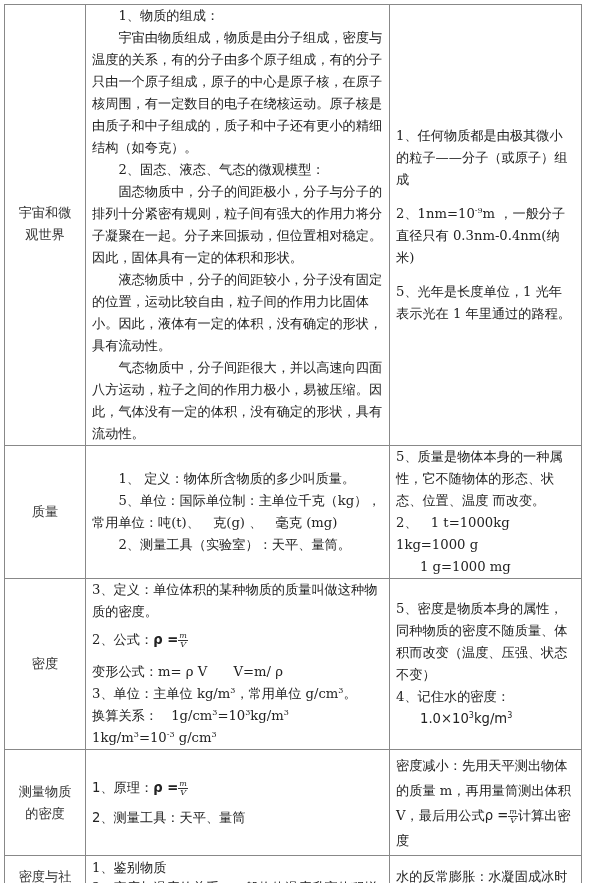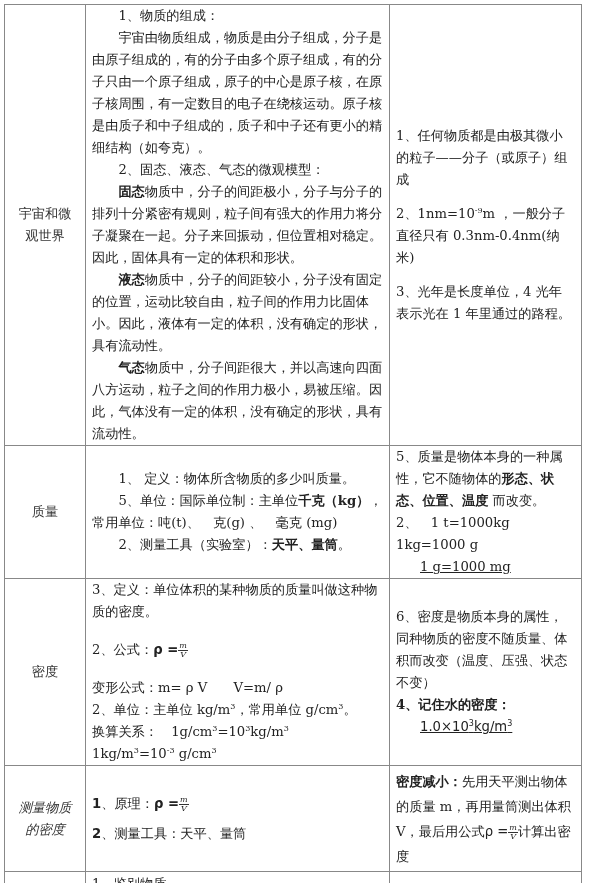--- a/index.html
+++ b/index.html
@@ -9,54 +9,54 @@
          border-collapse:collapse; table-layout:fixed; }
   table.notes td { border:1.5px solid #888; vertical-align:middle;
          font-size:13.2px; line-height:22px; padding:0 6px; }
   td.topic { width:68px; text-align:center; font-family:"DejaVu Sans","Liberation Sans",sans-serif;
          color:#333; padding:0 6px; line-height:24px; }
   td.content { width:291px; }
   td.extra { width:179px; }
   .p { margin:0; }
   .ind { text-indent:2em; }
   .gap { height:12px; }
-  .b { font-weight:bold;text-align:right; }
+  .b { font-weight:normal;text-align:right; }
   .frac { display:inline-block; vertical-align:middle; font-size:8px; line-height:8px;
           text-align:center; font-style:italic; }
   .frac span { display:block; }
   .frac .num { border-bottom:1px solid #333; padding:0 1px; }
   sup { font-size:8px; line-height:0; }
   .rho { font-family:"DejaVu Sans","Liberation Sans",sans-serif; font-weight:bold; }
   .sans { font-family:"DejaVu Sans","Liberation Sans",sans-serif; }
-  .tiny-indent { padding-left:24px;text-decoration:underline; }
+  .tiny-indent { padding-left:24px; }
 </style>
 </head>
 <body>
 
 <table class="notes">
 
   <tbody>
       <tr style="height:427px">
     <td class="topic">
-      <span style="display:inline-block;width:56px;">宇宙和微观世界</span>
+      <span style="display:inline-block;width:56px;font-family:Liberation Mono, monospace;">宇宙和微观世界</span>
     </td>
     <td class="content">
       <p class="p ind">1、物质的组成：</p>
-      <p class="p ind">宇宙由物质组成，物质是由分子组成，分子是由原子组成的，有的分子由多个原子组成，有的分子只由一个原子组成，原子的中心是原子核，在原子核周围，有一定数目的电子在绕核运动。原子核是由质子和中子组成的，质子和中子还有更小的精细结构（如夸克）。</p>
+      <p class="p ind">宇宙由物质组成，物质是由分子组成，密度与温度的关系，有的分子由多个原子组成，有的分子只由一个原子组成，原子的中心是原子核，在原子核周围，有一定数目的电子在绕核运动。原子核是由质子和中子组成的，质子和中子还有更小的精细结构（如夸克）。</p>
       <p class="p ind">2、固态、液态、气态的微观模型：</p>
       <p class="p ind"><span class="b">固态</span><span>物质中，分子的间距极小，分子与分子的排列十分紧密有规则，粒子间有强大的作用力将分子凝聚在一起。分子来回振动，但位置相对稳定。因此，固体具有一定的体积和形状。</span></p>
       <p class="p ind"><span class="b">液态</span><span>物质中，分子的间距较小，分子没有固定的位置，运动比较自由，粒子间的作用力比固体小。因此，液体有一定的体积，没有确定的形状，具有流动性。</span></p>
       <p class="p ind"><span class="b">气态</span><span>物质中，分子间距很大，并以高速向四面八方运动，粒子之间的作用力极小，易被压缩。因此，气体没有一定的体积，没有确定的形状，具有流动性。</span></p>
     </td>
     <td class="extra">
       <p class="p">1、任何物质都是由极其微小的粒子——分子（或原子）组成</p>
       <div class="gap"></div>
       <p class="p"><span>2、1nm=10</span><sup>-9</sup><span>m ，一般分子直径只有 0.3nm-0.4nm(纳米)</span></p>
       <div class="gap"></div>
-      <p class="p">3、光年是长度单位，4 光年表示光在 1 年里通过的路程。</p>
+      <p class="p">5、光年是长度单位，1 光年表示光在 1 年里通过的路程。</p>
     </td>
   </tr>
 
   <tr style="height:106px">
     <td class="topic">
       <span>质量</span>
     </td>
     <td class="content">
       <p class="p ind">1、 定义：物体所含物质的多少叫质量。</p>
       <p class="p ind"><span>5、单位：国际单位制：主单位</span><span class="b">千克（kg）</span><span>，</span></p>
@@ -69,35 +69,35 @@
       <p class="p tiny-indent">1 g=1000 mg</p>
     </td>
   </tr>
 
   <tr style="height:170px">
     <td class="topic">
       <span>密度</span>
     </td>
     <td class="content">
       <p class="p">3、定义：单位体积的某种物质的质量叫做这种物质的密度。</p>
-      <p class="p" style="margin-top:16px"><span>2、公式：</span><span class="rho">ρ =</span><span class="frac"><span class="num">m</span><span>V</span></span></p>
-      <p class="p" style="margin-top:16px">变形公式：m= ρ V　　V=m/ ρ</p>
-      <p class="p"><span>2、单位：主单位 kg/m</span><sup>3</sup><span>，常用单位 g/cm</span><sup>3</sup><span>。</span></p>
+      <p class="p" style="margin-top:6px"><span>2、公式：</span><span class="rho">ρ =</span><span class="frac"><span class="num">m</span><span>V</span></span></p>
+      <p class="p" style="margin-top:10px">变形公式：m= ρ V　　V=m/ ρ</p>
+      <p class="p"><span>3、单位：主单位 kg/m</span><sup>3</sup><span>，常用单位 g/cm</span><sup>3</sup><span>。</span></p>
       <p class="p"><span>换算关系：　1g/cm</span><sup>3</sup><span>=10</span><sup>3</sup><span>kg/m</span><sup>3</sup><span>　　1kg/m</span><sup>3</sup><span>=10</span><sup>-3</sup> <span>g/cm</span><sup>3</sup></p>
     </td>
     <td class="extra">
-      <p class="p">6、密度是物质本身的属性，同种物质的密度不随质量、体积而改变（温度、压强、状态不变）</p>
+      <p class="p">5、密度是物质本身的属性，同种物质的密度不随质量、体积而改变（温度、压强、状态不变）</p>
       <p class="p"><span class="b">4、记住水的密度：</span></p>
       <p class="p tiny-indent sans"><span>1.0×10</span><sup>3</sup><span>kg/m</span><sup>3</sup></p>
     </td>
   </tr>
 
   <tr style="height:106px">
     <td class="topic">
-      <span style="display:inline-block;width:56px;font-style:italic;">测量物质的密度</span>
+      <span style="display:inline-block;width:56px;">测量物质的密度</span>
     </td>
     <td class="content">
       <p class="p"><span class="b sans">1</span><span>、原理：</span><span class="rho">ρ =</span><span class="frac"><span class="num">m</span><span>V</span></span></p>
       <p class="p" style="margin-top:8px"><span class="b sans">2</span><span>、测量工具：天平、量筒</span></p>
     </td>
     <td class="extra" style="line-height:25px">
       <p class="p"><span class="b">密度减小：</span><span>先用天平测出物体的质量 m，再用量筒测出体积 V，最后用公式</span><span class="rho" style="font-weight:normal">ρ =</span><span class="frac"><span class="num">m</span><span>V</span></span><span>计算出密度</span></p>
     </td>
   </tr>
 

